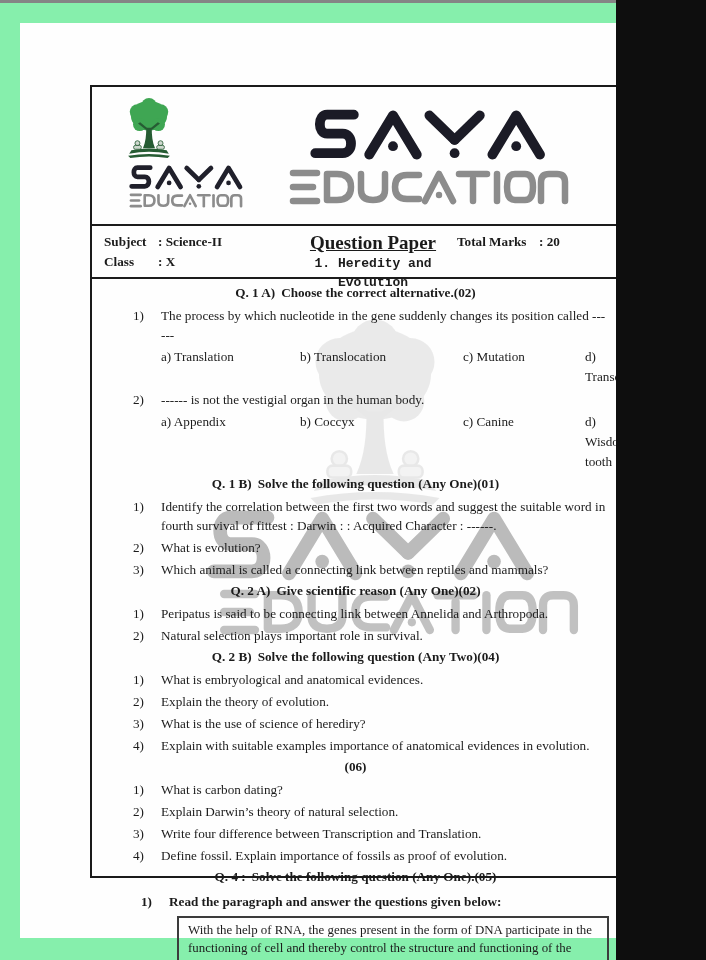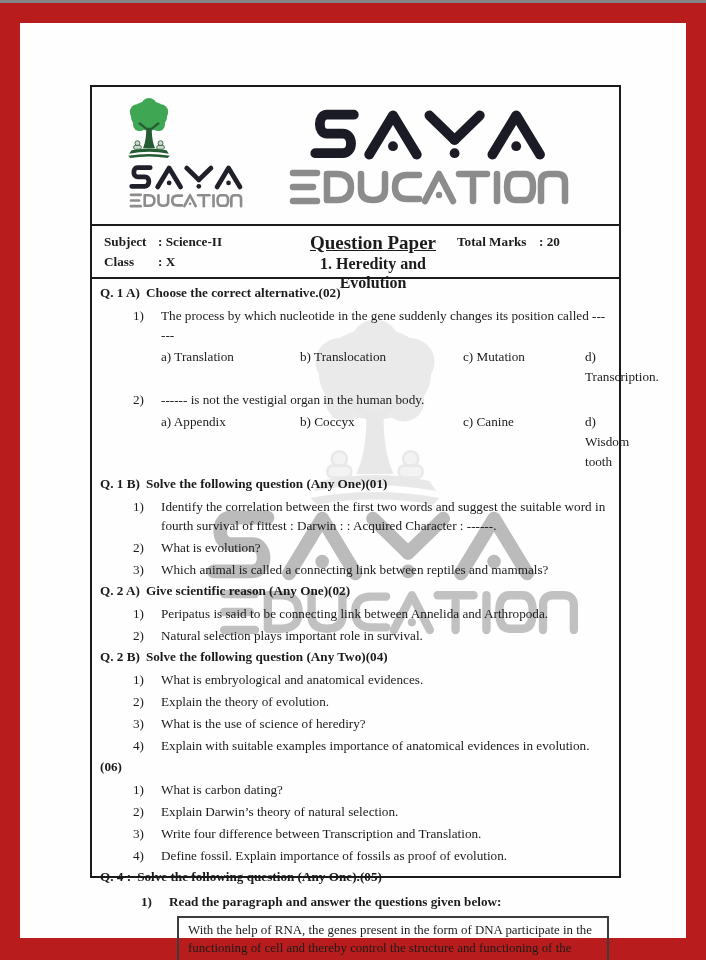--- a/index.html
+++ b/index.html
@@ -1,16 +1,16 @@
 <!DOCTYPE html>
 <html><head>
 <meta charset="utf-8">
 <style>
   html,body{margin:0;padding:0;background:#0e0e0e;}
-  .canvas{position:relative;width:706px;height:960px;background:#b91c1c;overflow:hidden;
+  .canvas{position:relative;width:616px;height:960px;background:#86efac;overflow:hidden;
           font-family:"Liberation Serif", serif;color:#1b1b1b;}
   .topbar{position:absolute;top:0;left:0;width:706px;height:3px;background:#858585;}
   .page{position:absolute;left:20px;top:23px;width:666px;height:915px;background:#fefefe;}
   .frame{position:absolute;left:70px;top:62px;width:527px;height:789px;border:2px solid #1a1a1a;}
   .layer{position:relative;z-index:1;}
   .sr{position:absolute;width:1px;height:1px;overflow:hidden;clip:rect(0 0 0 0);white-space:nowrap;}
 
   
   .wm{position:absolute;z-index:0;}
   .wm-tree{left:198px;top:200px;width:170px;height:262px;opacity:.16;}
@@ -31,25 +31,25 @@
   .meta{display:flex;height:53px;box-sizing:border-box;border-bottom:2px solid #1c1c1c;
         padding:6px 12px 3px 12px;font-weight:bold;font-size:13.2px;}
   .meta-left{width:185px;}
   .meta-center{flex:1;text-align:center;}
   .meta-right{width:150px;}
   .meta-row{display:flex;line-height:20px;}
   .meta-row .ml{display:inline-block;}
   .meta-left .ml{width:54px;}
   .meta-right .ml{width:82px;}
   .paper-title{font-size:19px;line-height:22px;text-decoration:underline;}
-  .chapter{font-size:16px;line-height:19px;}
+  .chapter{font-size:13px;line-height:19px;font-family:Liberation Mono, monospace;}
 
   
   .questions{position:relative;padding:2px 8px 0 8px;font-size:13.2px;}
-  .sec-head{display:flex;justify-content:flex-start;font-weight:bold;line-height:20px;margin-top:2px;}
+  .sec-head{display:flex;justify-content:center;font-weight:bold;line-height:20px;margin-top:2px;}
   .head-left .qn{margin-right:6px;}
   .head-left.gap-wide .qn{margin-right:34px;}
   .marks{font-weight:bold;}
   .items{margin-left:33px;margin-right:4px;}
   .item{display:flex;line-height:19px;margin-top:3px;}
   .item .in{width:28px;flex:none;}
   .item .it{flex:1;}
   .item.bold-item{font-weight:bold;margin-left:8px;margin-top:5px;}
   .opts{display:grid;grid-template-columns:95px 119px 78px auto;margin-left:28px;line-height:20px;margin-top:3px;gap:44px;}
 

